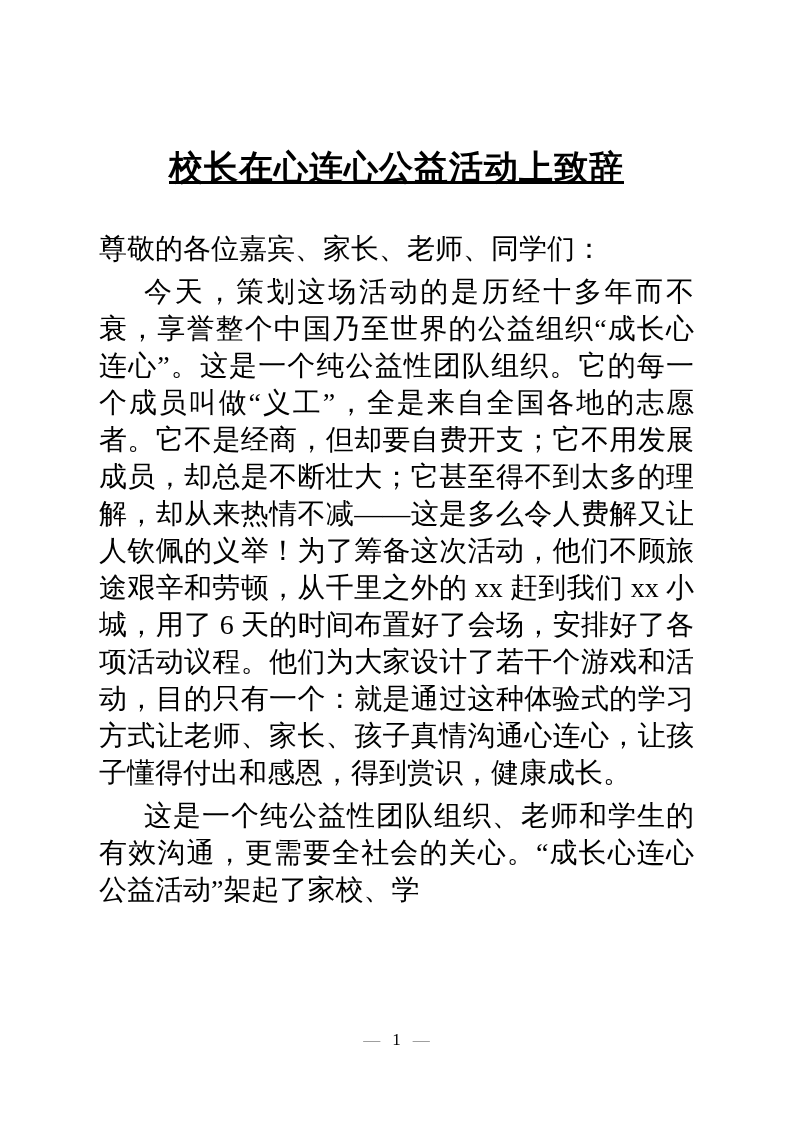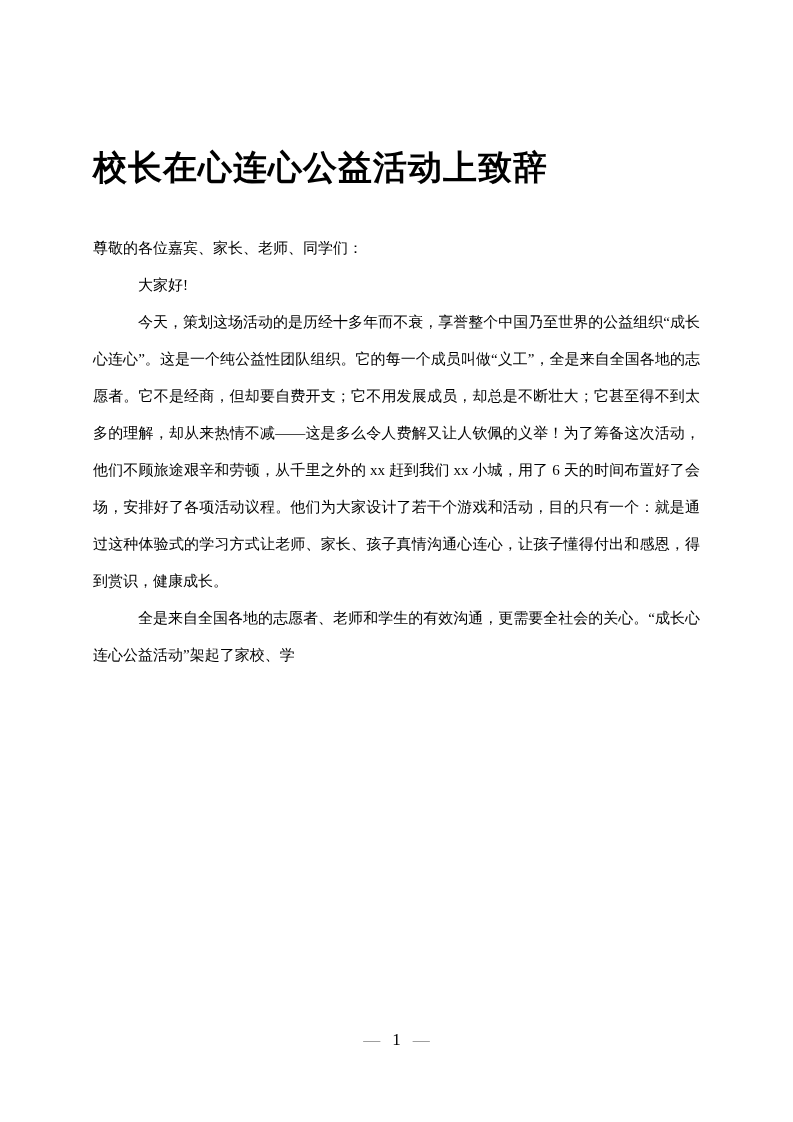--- a/index.html
+++ b/index.html
@@ -19,28 +19,30 @@
   .content {
     position: absolute;
     left: 93px;
     right: 93px;
     top: 146px;
   }
   .title {
     font-size: 34px;
     font-weight: bold;
     line-height: 44px;
+    text-align: center;
     letter-spacing: 1px;
     margin: 0 0 40px 0;
+    text-decoration: underline;
   }
   .salutation,
   .para {
-    font-size: 15px;
+    font-size: 28px;
     line-height: 37px;
-    margin: 0;
+    margin: 6px;
     text-align: justify;
     text-justify: inter-ideograph;
     word-break: break-all;
     overflow-wrap: break-word;
   }
   .indent {
     text-indent: 45px;
   }
   .footer {
     position: absolute;
@@ -60,21 +62,20 @@
     padding: 0 12px;
   }
 </style>
 </head>
 <body>
 
 <div class="page">
   <div class="content">
     <h1 class="title">校长在心连心公益活动上致辞</h1>
     <p class="salutation">尊敬的各位嘉宾、家长、老师、同学们：</p>
-    <p class="para indent">大家好!</p>
     <p class="para indent">今天，策划这场活动的是历经十多年而不衰，享誉整个中国乃至世界的公益组织“成长心连心”。这是一个纯公益性团队组织。它的每一个成员叫做“义工”，全是来自全国各地的志愿者。它不是经商，但却要自费开支；它不用发展成员，却总是不断壮大；它甚至得不到太多的理解，却从来热情不减——这是多么令人费解又让人钦佩的义举！为了筹备这次活动，他们不顾旅途艰辛和劳顿，从千里之外的 xx 赶到我们 xx 小城，用了 6 天的时间布置好了会场，安排好了各项活动议程。他们为大家设计了若干个游戏和活动，目的只有一个：就是通过这种体验式的学习方式让老师、家长、孩子真情沟通心连心，让孩子懂得付出和感恩，得到赏识，健康成长。</p>
-    <p class="para indent">全是来自全国各地的志愿者、老师和学生的有效沟通，更需要全社会的关心。“成长心连心公益活动”架起了家校、学</p>
+    <p class="para indent">这是一个纯公益性团队组织、老师和学生的有效沟通，更需要全社会的关心。“成长心连心公益活动”架起了家校、学</p>
   </div>
 
   <div class="footer">
     <span class="dash">—</span><span class="num">1</span><span class="dash">—</span>
   </div>
 </div>
 
 </body></html>

